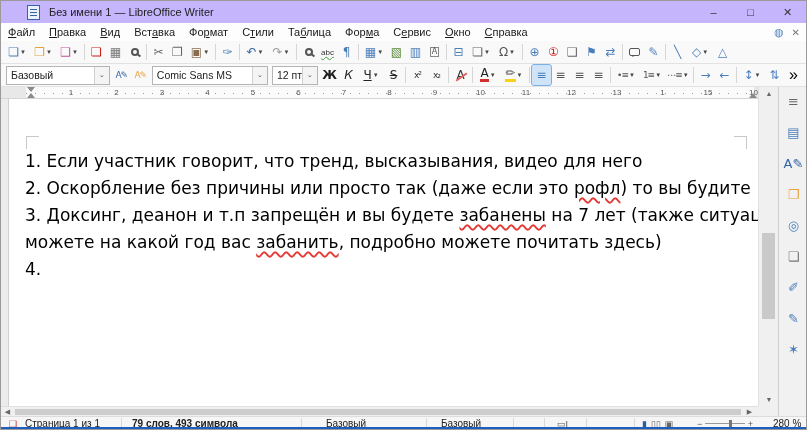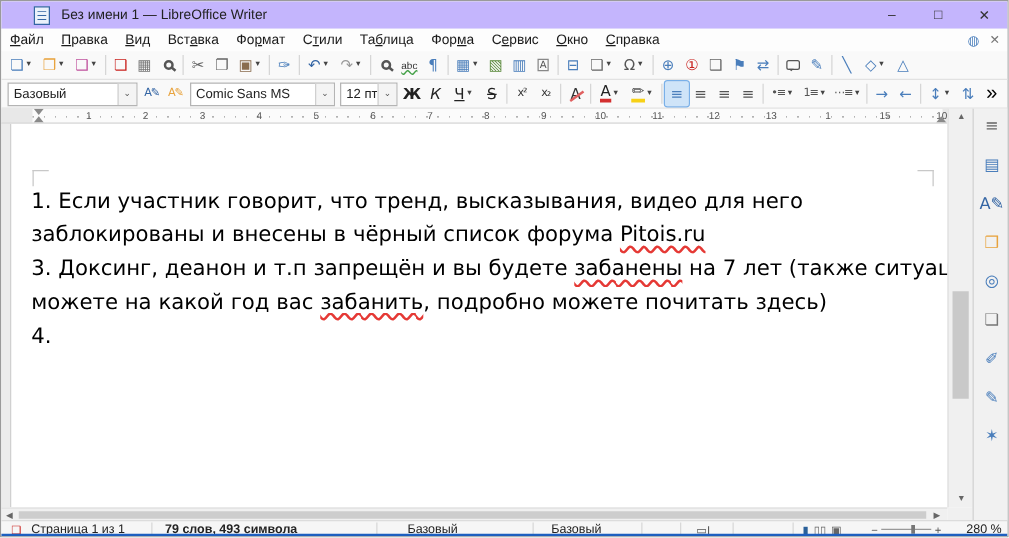--- a/index.html
+++ b/index.html
@@ -373,21 +373,21 @@
     <div id="indent-left-bottom" class="ind-marker"></div>
     <div id="indent-right" class="ind-marker"></div>
   </div>
 
   <div id="docwrap">
     <div id="page">
       <div id="corner-tl" class="corner"></div>
       <div id="corner-tr" class="corner"></div>
       <div id="doc-text">
           <div class="dline"><span>1. Если участник говорит, что тренд, высказывания, видео для него</span></div>
-          <div class="dline"><span>заблокированы и внесены в чёрный список форума </span><span class="mis">Pitois.ru</span></div>
+          <div class="dline"><span>2. Оскорбление без причины или просто так (даже если это </span><span class="mis">рофл</span><span>) то вы будите</span></div>
           <div class="dline"><span>3. Доксинг, деанон и т.п запрещён и вы будете </span><span class="mis">забанены</span><span> на 7 лет (также ситуация</span></div>
           <div class="dline"><span>можете на какой год вас </span><span class="mis">забанить</span><span>, подробно можете почитать здесь)</span></div>
           <div class="dline"><span>4.</span></div>
         </div>
     </div>
   </div>
 
   <div id="vscroll">
     <div id="vs-up" class="sarrow">▲</div>
     <div id="vs-thumb"></div>

